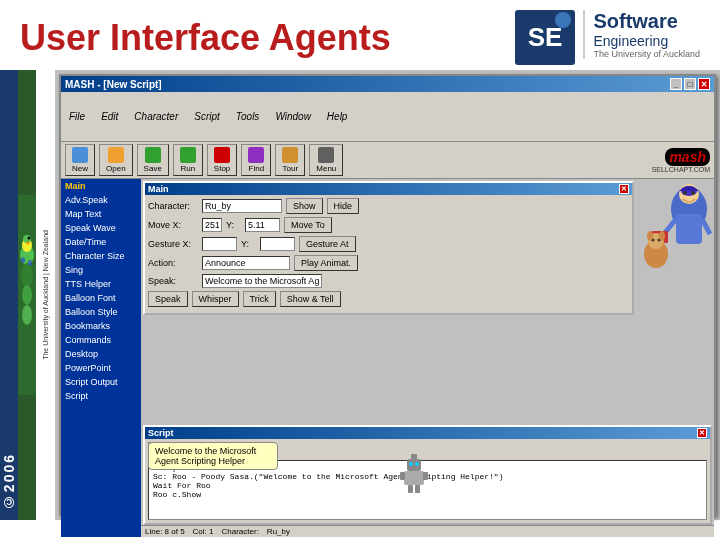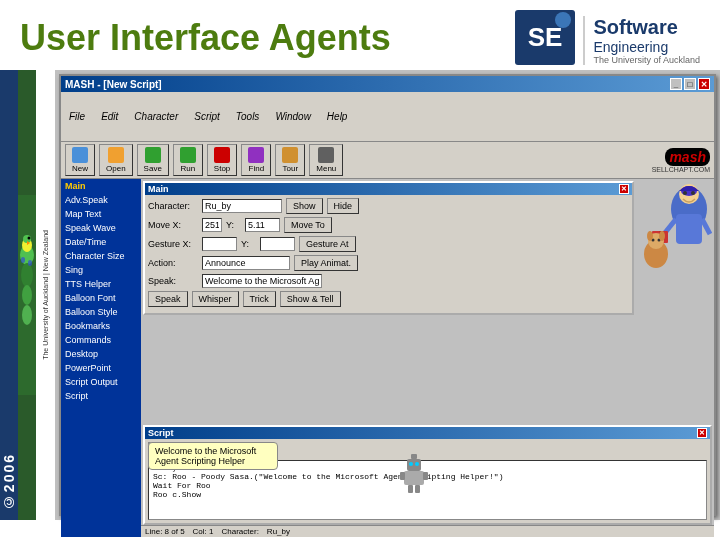--- a/index.html
+++ b/index.html
@@ -17,27 +17,27 @@
       display: flex;
       align-items: center;
       justify-content: space-between;
       padding: 10px 20px 5px 20px;
       background: #fff;
     }
 
     .page-title {
       font-size: 36px;
       font-weight: bold;
-      color: #4d7c0f;
+      color: #b91c1c;
       font-family: Arial, sans-serif;
     }
 
     .logo-area {
       display: flex;
-      align-items: flex-end;
+      align-items: flex-start;
       gap: 8px;
     }
 
     .se-logo {
       width: 60px;
       height: 55px;
     }
 
     .logo-text {
       display: flex;

